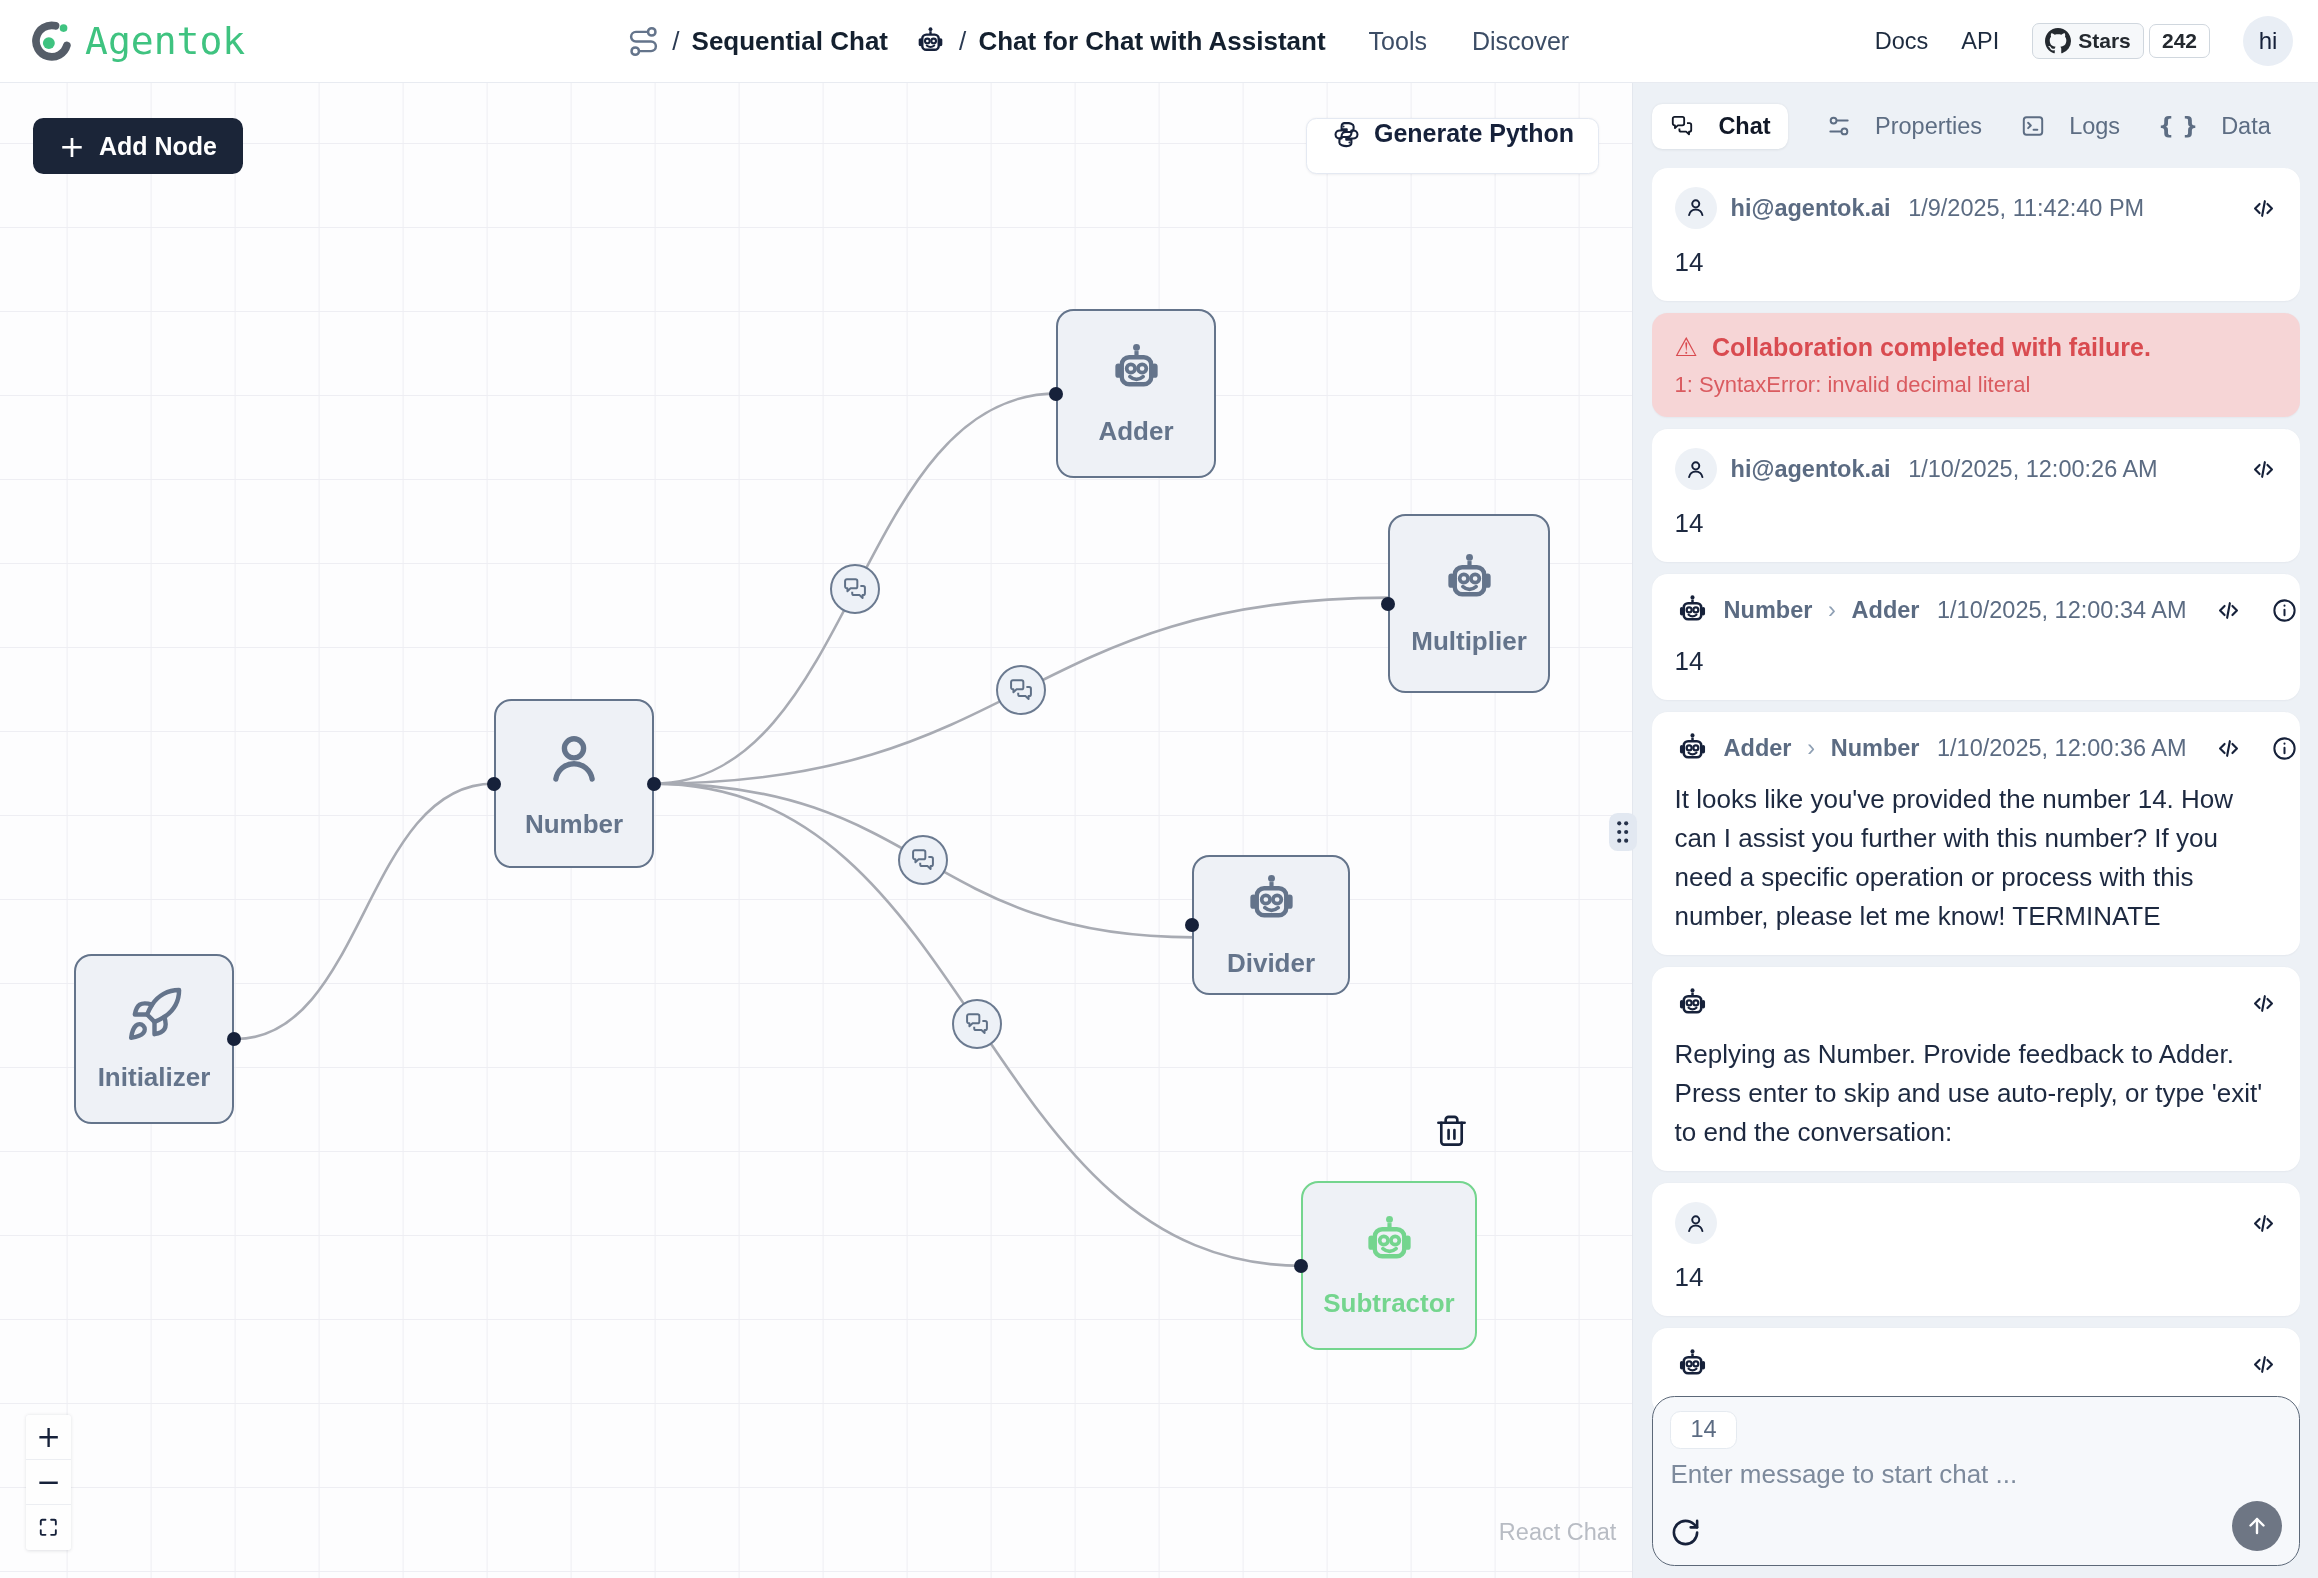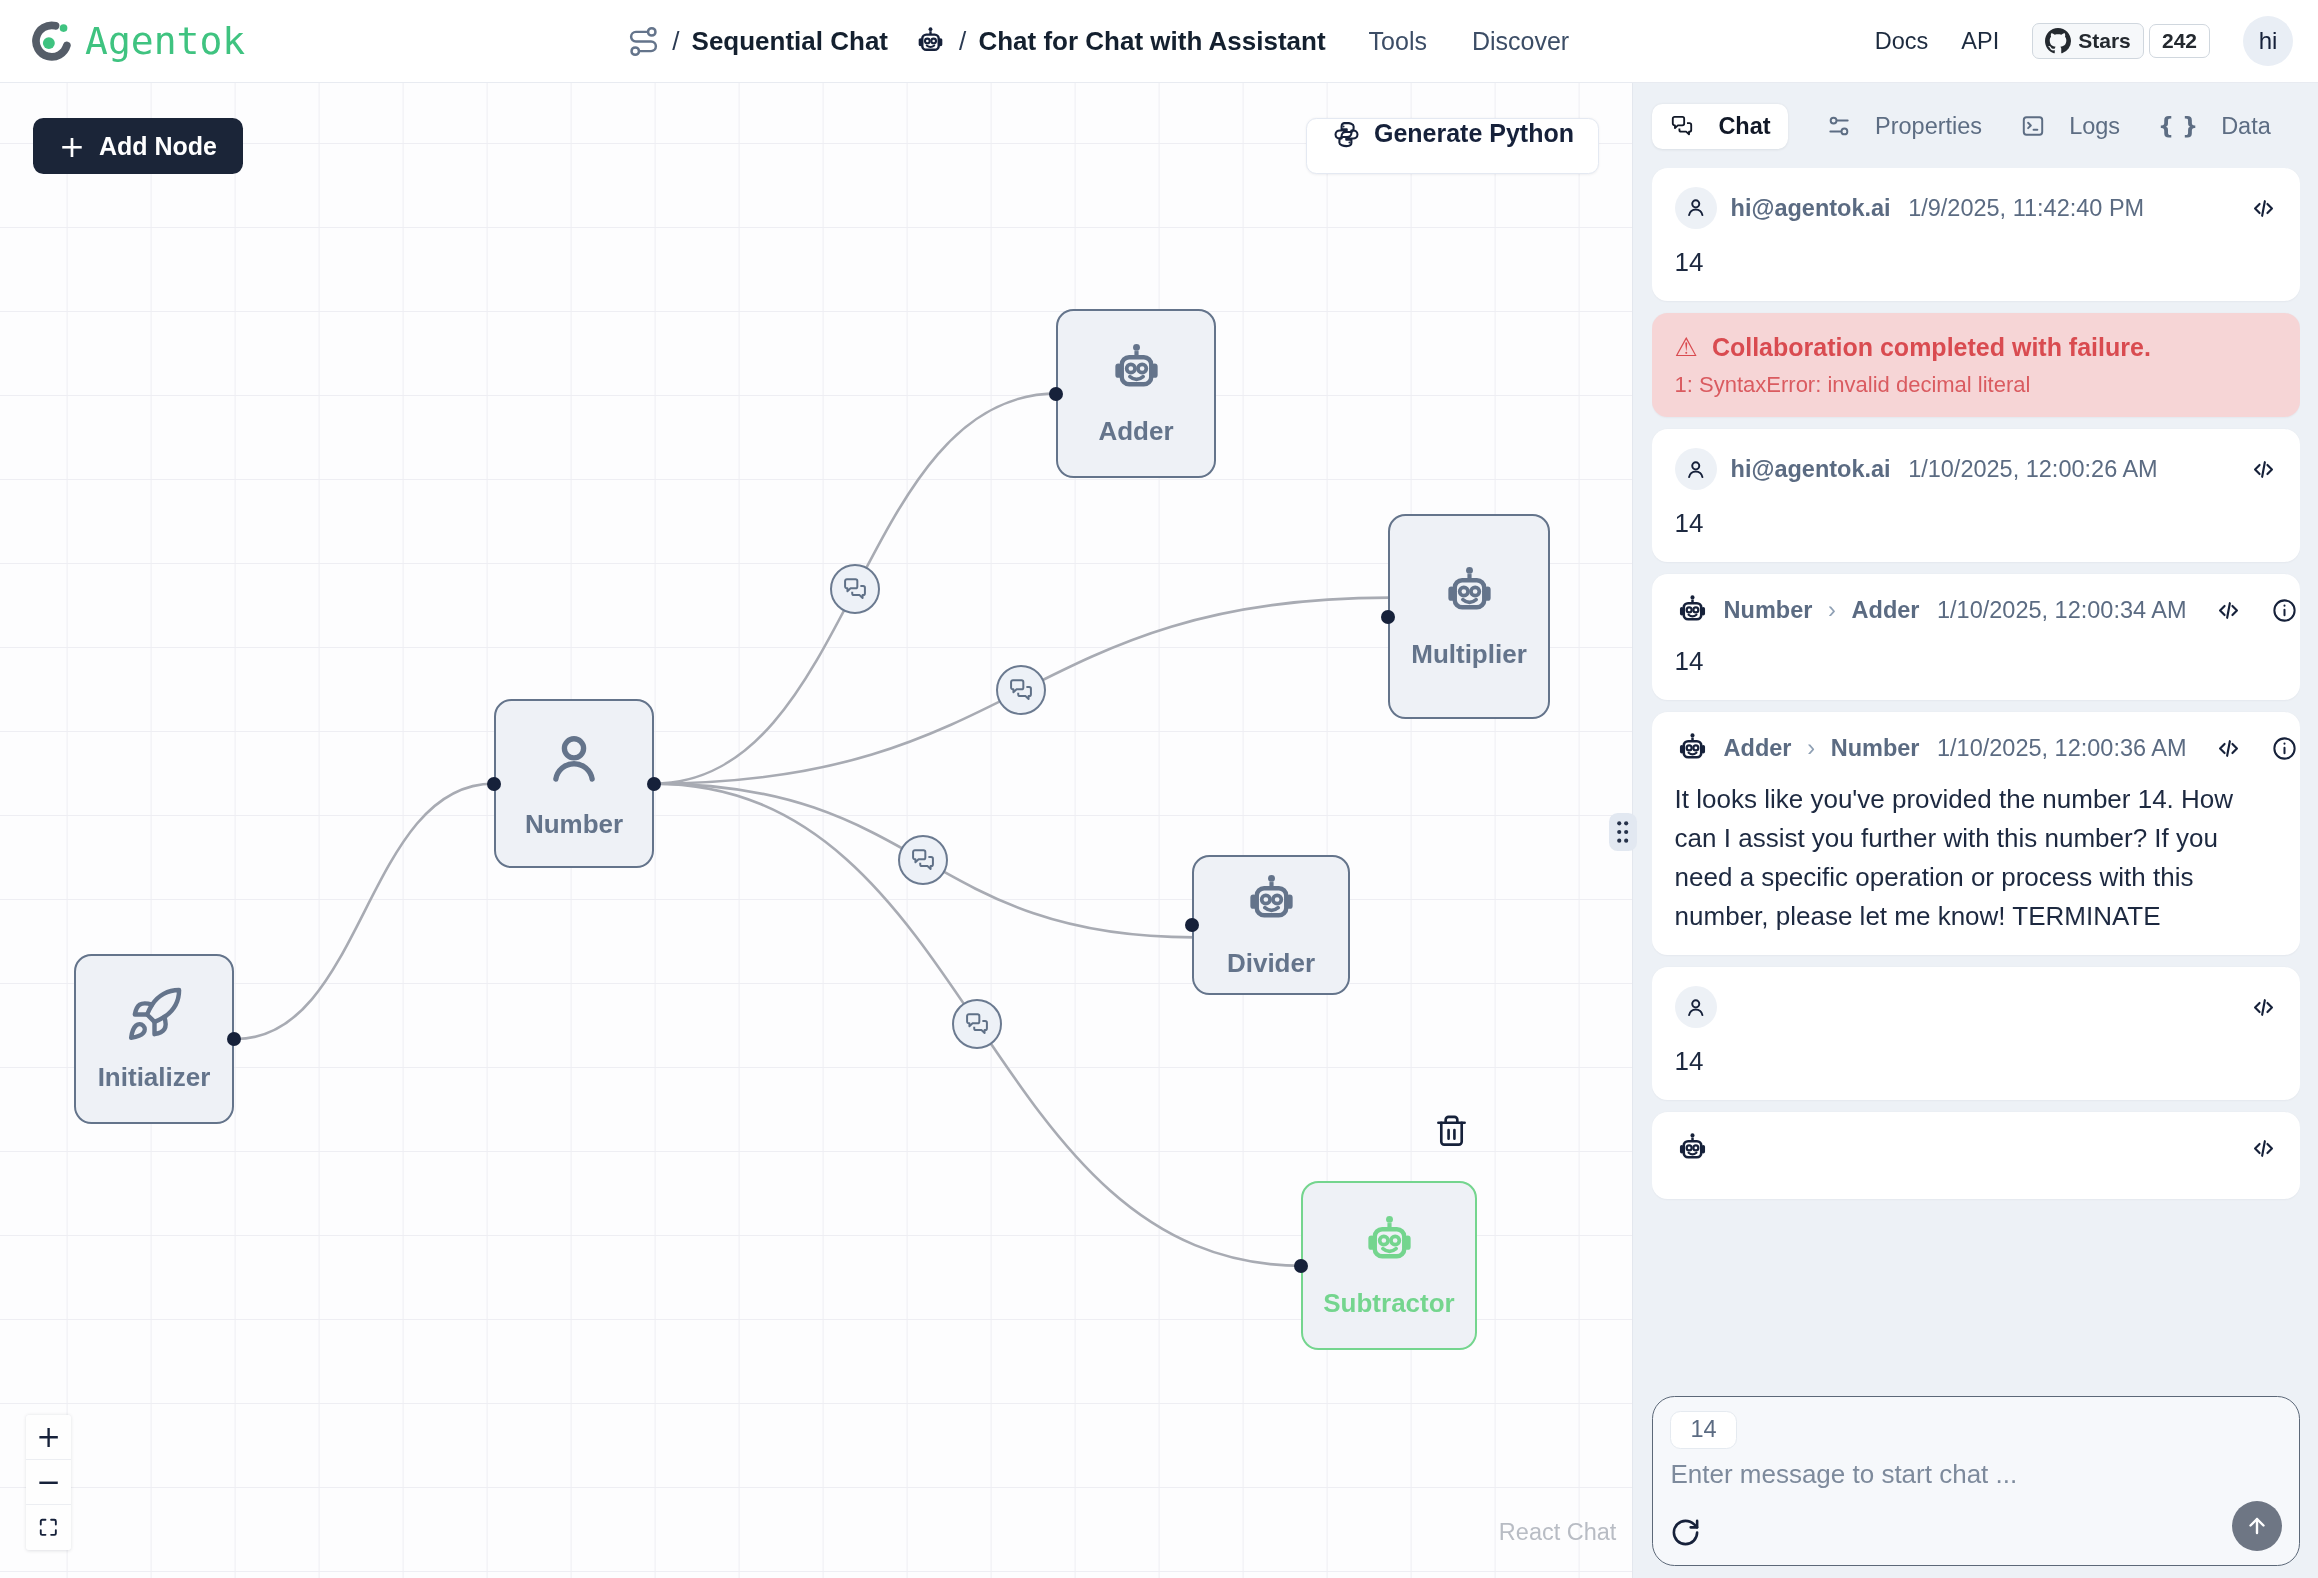--- a/index.html
+++ b/index.html
@@ -320,21 +320,21 @@
   </div>
 
   <div class="node" style="left:1056px;top:226px;width:160px;height:169px">
     <svg class="nicon" viewBox="0 0 68 68" width="59" height="59">
         <use href="#sym-robot"></use>
       </svg>
     <span class="nlabel">Adder</span>
     <span class="handle l"></span>
   </div>
 
-  <div class="node" style="left:1388px;top:431px;width:162px;height:205px">
+  <div class="node" style="left:1388px;top:431px;width:162px;height:179px">
     <svg class="nicon" viewBox="0 0 68 68" width="59" height="59">
         <use href="#sym-robot"></use>
       </svg>
     <span class="nlabel">Multiplier</span>
     <span class="handle l"></span>
   </div>
 
   <div class="node" style="left:1192px;top:772px;width:158px;height:140px">
     <svg class="nicon" viewBox="0 0 68 68" width="59" height="59">
         <use href="#sym-robot"></use>
@@ -511,20 +511,34 @@
           </button>
         <button class="hbtn">
             <svg viewBox="0 0 31 31" width="27" height="27">
               <use href="#sym-info"></use>
             </svg>
           </button>
       </div>
       <div class="mtext">It looks like you've provided the number 14. How can I assist you further with this number? If you need a specific operation or process with this number, please let me know! TERMINATE</div>
     </div>
 
+    <div class="card">
+      <div class="card-head">
+        <svg class="bicon" viewBox="0 0 40 40" width="35" height="35">
+            <use href="#sym-robot"></use>
+          </svg>
+        <span class="spacer"></span>
+        <button class="hbtn">
+            <svg viewBox="0 0 31 31" width="27" height="27">
+              <use href="#sym-code"></use>
+            </svg>
+          </button>
+      </div>
+      <div class="mtext">Replying as Number. Provide feedback to Adder. Press enter to skip and use auto-reply, or type 'exit' to end the conversation:</div>
+    </div>
 
     <div class="card">
       <div class="card-head">
         <span class="uavatar">
             <svg viewBox="0 0 27 27" width="23.5" height="23.5">
               <use href="#sym-person"></use>
             </svg>
           </span>
         <span class="spacer"></span>
         <button class="hbtn">

